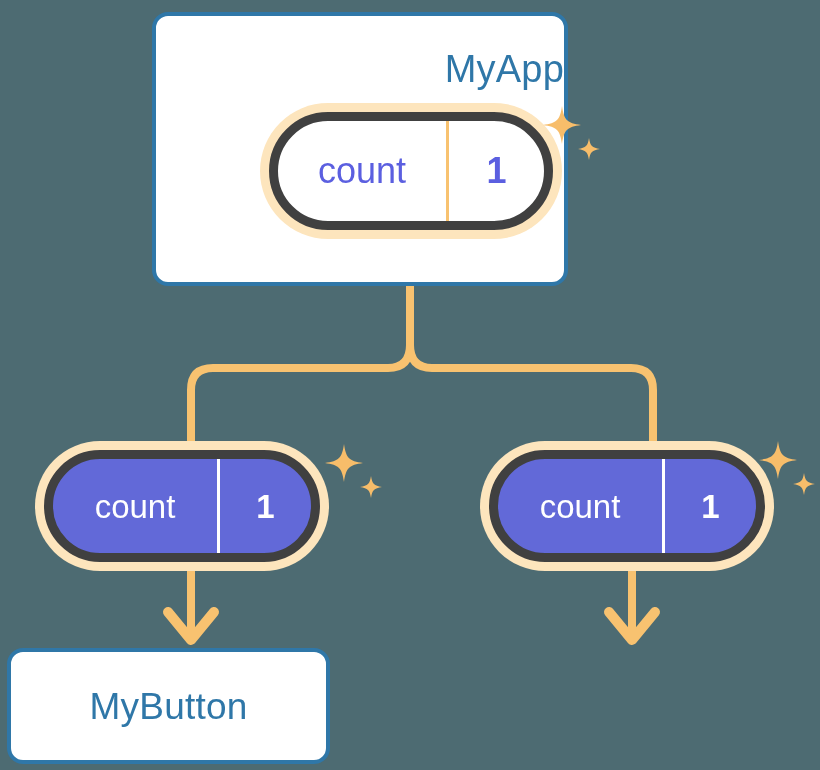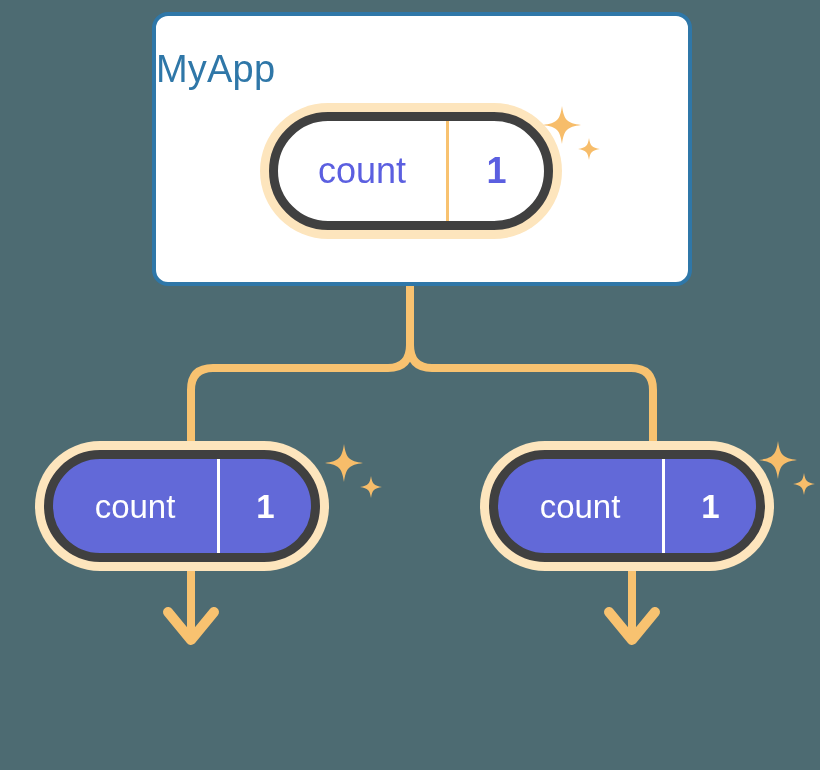--- a/index.html
+++ b/index.html
@@ -50,25 +50,25 @@
     letter-spacing: 0.2px;
     text-align: center;
     line-height: 1;
     white-space: nowrap;
   }
 
   
   #app-card {
     left: 152px;
     top: 12px;
-    width: 540px;
+    width: 416px;
     height: 274px;
     display: flex;
     flex-direction: column;
-    align-items: flex-start;
+    align-items: flex-end;
     padding-top: 34px;
   }
 
   
   .leaf-card {
     display: flex;
     align-items: center;
     justify-content: center;
   }
   #btn-card-left {
@@ -197,20 +197,23 @@
       <div class="pill-seg pill-key">count</div>
       <div class="pill-seg pill-val">1</div>
     </div>
   </div>
 
   <svg class="sparkles" id="sparkles-left" width="70" height="72" viewBox="0 0 70 72">
     <path fill="#f7bd6a" d="M24 4 C26 18 29 21 43 23 C29 25 26 28 24 42 C22 28 19 25 5 23 C19 21 22 18 24 4 Z"></path>
     <path fill="#f7bd6a" d="M51 36 C52.3 44 54 45.7 62 47 C54 48.3 52.3 50 51 58 C49.7 50 48 48.3 40 47 C48 45.7 49.7 44 51 36 Z"></path>
   </svg>
 
+  <div class="card leaf-card" id="btn-card-left">
+    <div class="card-title">MyButton</div>
+  </div>
 
   <div class="pill-wrap pill-wrap-bottom" id="pill-wrap-right">
     <div class="pill pill-solid pill-bottom">
       <div class="pill-seg pill-key">count</div>
       <div class="pill-seg pill-val">1</div>
     </div>
   </div>
 
   <svg class="sparkles" id="sparkles-right" width="64" height="72" viewBox="0 0 64 72">
     <path fill="#f7bd6a" d="M21 4 C23 18 26 21 40 23 C26 25 23 28 21 42 C19 28 16 25 2 23 C16 21 19 18 21 4 Z"></path>

